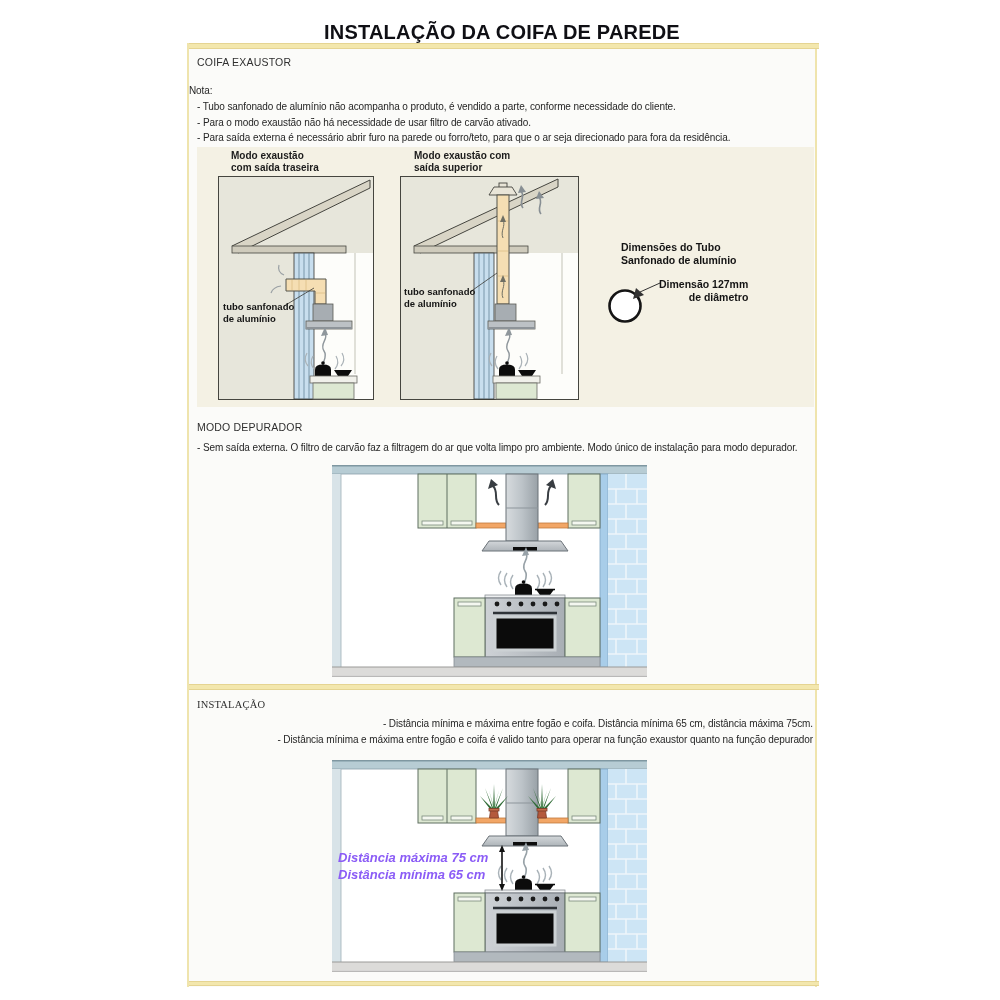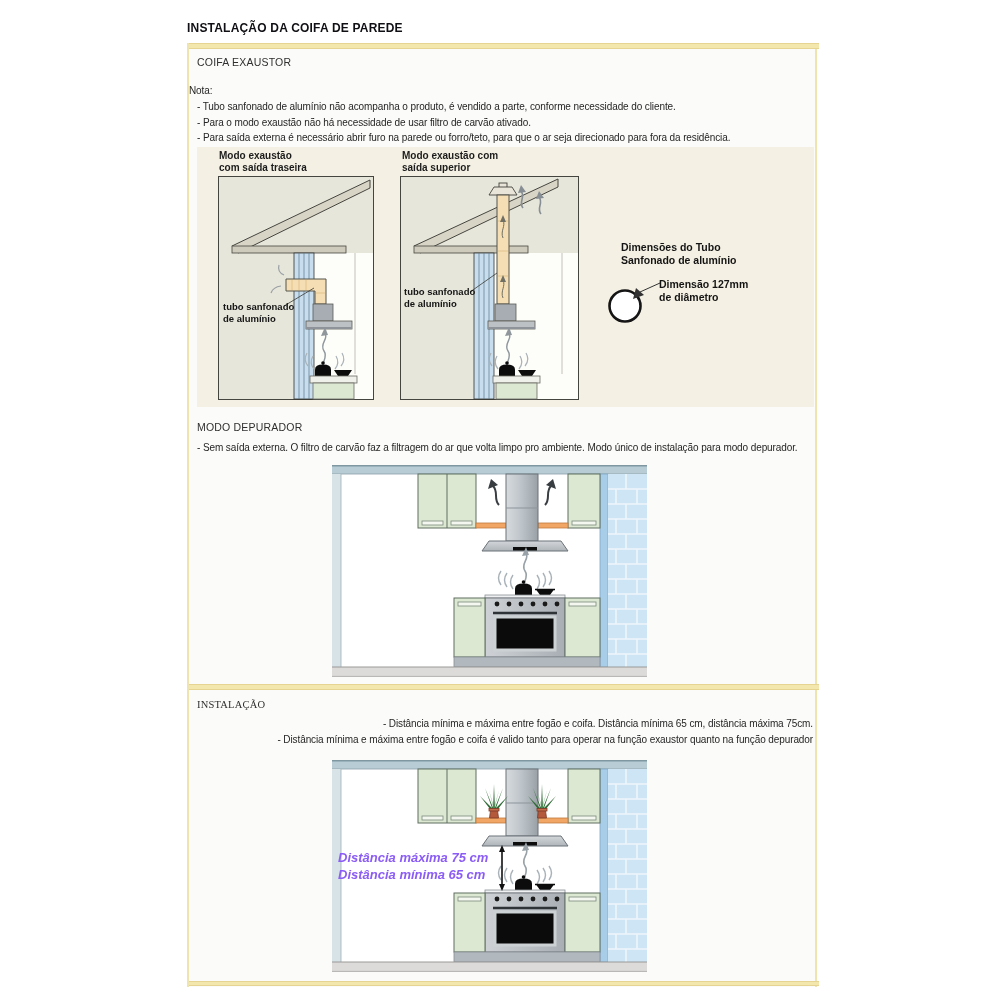--- a/index.html
+++ b/index.html
@@ -1,27 +1,27 @@
 <!DOCTYPE html>
 <html><head>
 <meta charset="utf-8">
 <style>
   html,body{margin:0;padding:0;background:#ffffff;}
   .page{position:relative;width:1000px;height:1000px;background:#ffffff;font-family:"Liberation Sans",sans-serif;overflow:hidden;}
   .t{position:absolute;font-family:"Liberation Sans",sans-serif;color:#2a2a2a;}
-  .title{font-size:12px;font-weight:bold;color:#0f0f14;letter-spacing:0.2px;}
+  .title{font-size:20px;font-weight:bold;color:#0f0f14;text-align:center;letter-spacing:0.2px;}
   .content-box{position:absolute;left:187px;top:43px;width:630px;height:944px;background:#fbfbf9;border-left:2px solid #efe4ad;border-right:2px solid #efe4ad;box-sizing:border-box;}
   .band{position:absolute;left:0;width:630px;height:6px;background:#f3e7ad;border-top:1px solid #e5d492;border-bottom:1px solid #e5d492;box-sizing:border-box;}
   .sec{font-size:10.5px;color:#2f2f2f;letter-spacing:0.2px;}
   .body{font-size:10px;line-height:15.5px;letter-spacing:-0.1px;color:#262626;}
   .cream{position:absolute;background:#f4f1e4;}
-  .diag-title{font-size:10px;font-weight:bold;line-height:11.5px;color:#1c1c1c;}
+  .diag-title{font-size:10px;font-weight:bold;line-height:11.5px;color:#1c1c1c;margin-left:12px;}
   .tube-label{font-size:9.5px;font-weight:bold;line-height:11.5px;color:#141414;}
   .dims-h{font-size:10.5px;font-weight:bold;line-height:13px;color:#141414;}
-  .dims-l{font-size:10.5px;font-weight:bold;line-height:12.5px;color:#141414;}
+  .dims-l{font-size:10.5px;font-weight:bold;line-height:12.5px;color:#141414;text-align:right;}
   .annot{font-size:13px;font-weight:bold;font-style:italic;line-height:17px;color:#8b5cf6;white-space:nowrap;}
   svg{display:block;}
 </style>
 </head>
 <body>
 
 <div class="page">
 
   <svg width="0" height="0" style="position:absolute" aria-hidden="true">
     <defs>

